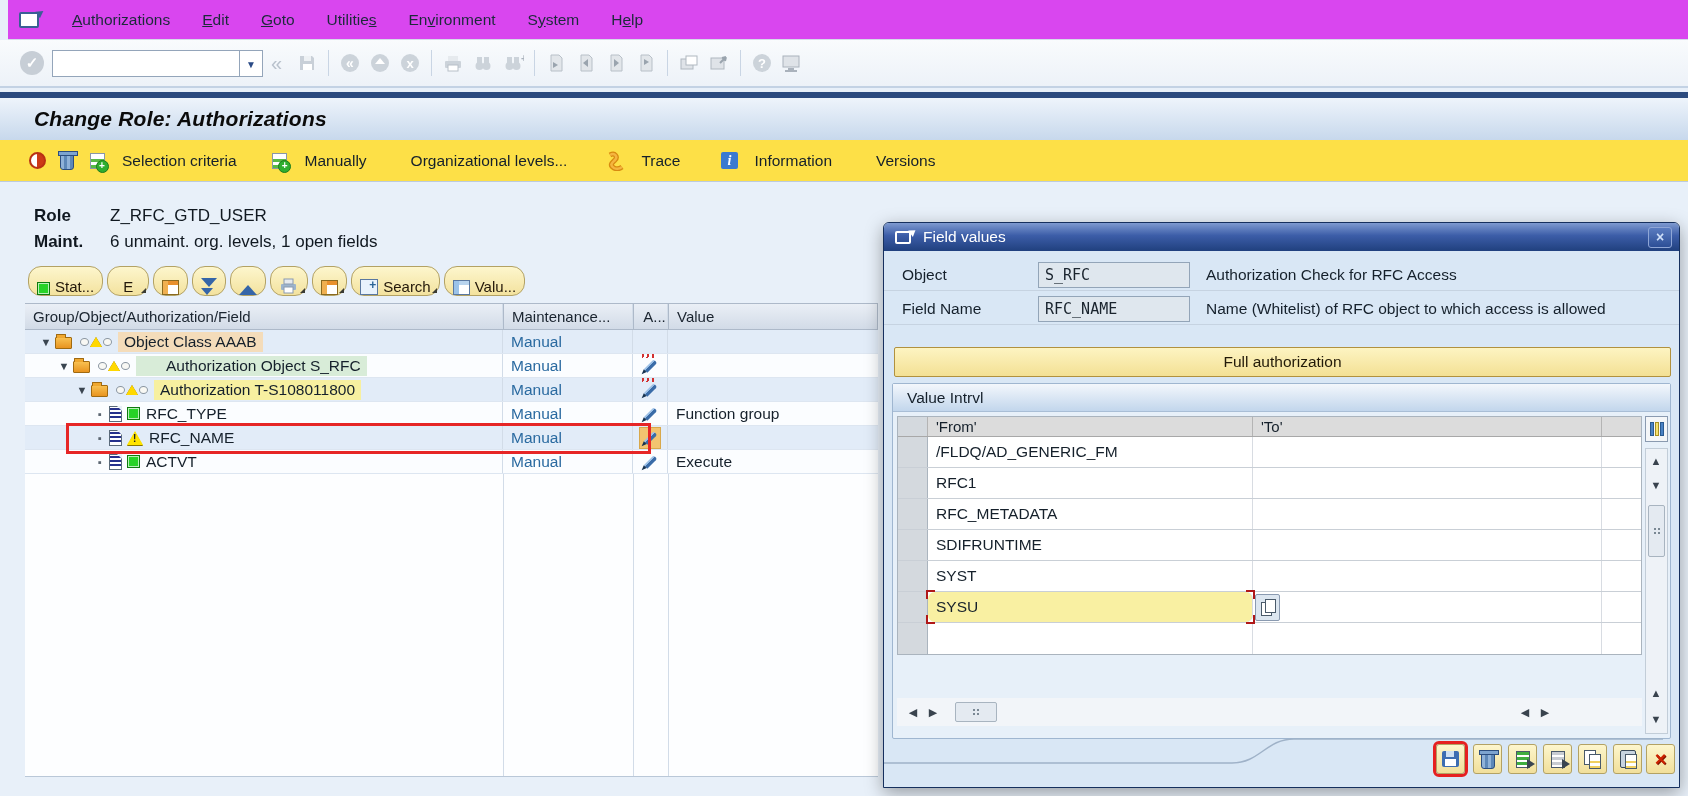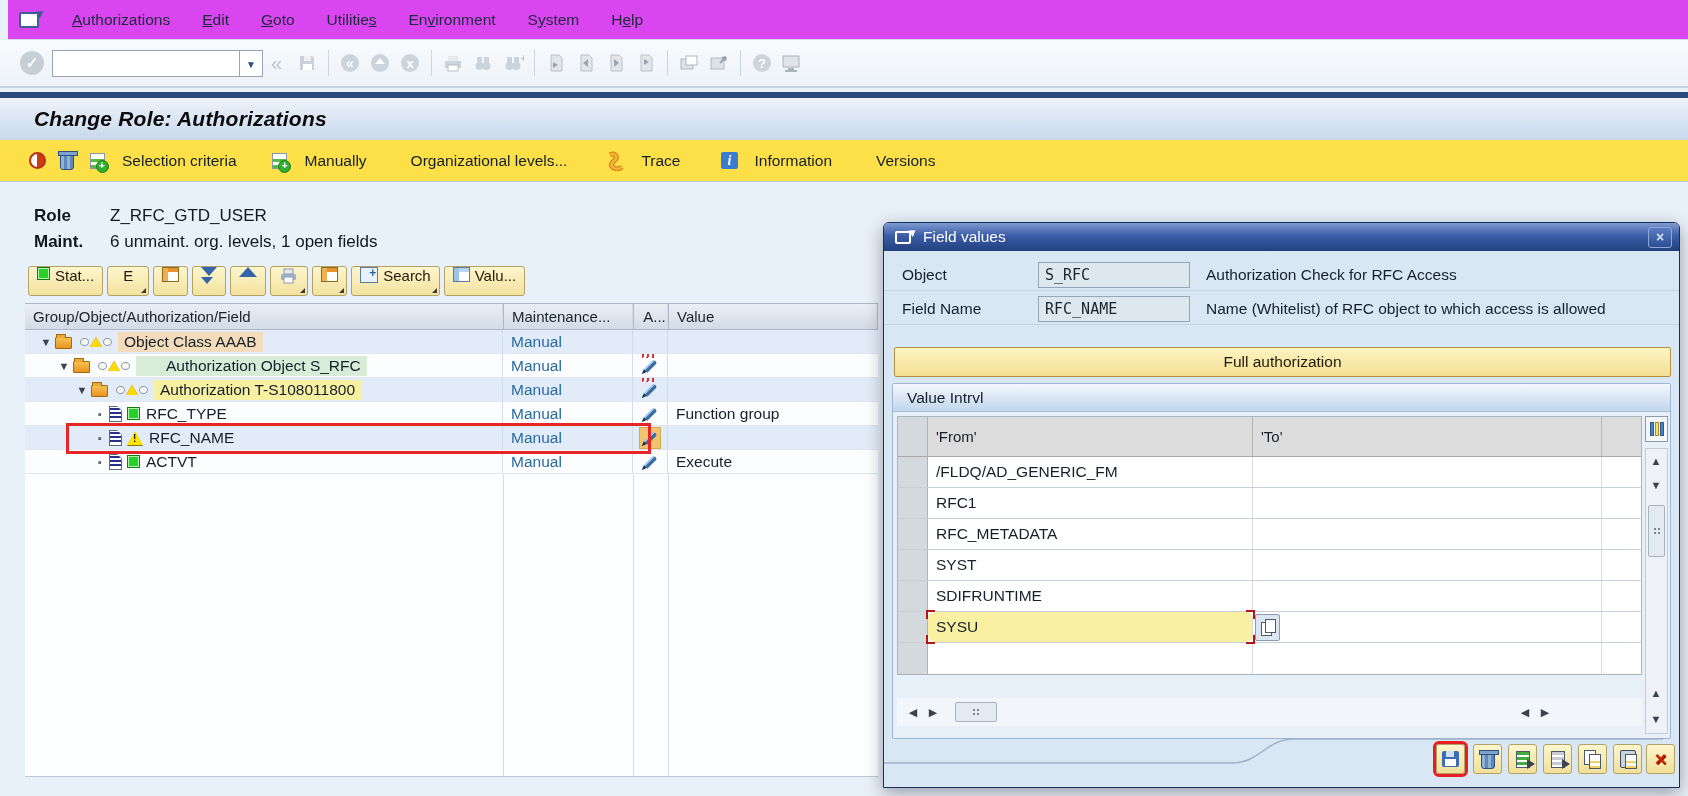--- a/index.html
+++ b/index.html
@@ -46,22 +46,22 @@
     box-shadow:inset 0 -3px 0 #57b947, inset 0 -6px 0 #fff, inset 0 -9px 0 #57b947; }
   .listplus::after { content:"+"; position:absolute; right:-5px; bottom:-5px; width:11px; height:11px;
     background:#2fae2f; border:1px solid #1b7a1b; border-radius:50%; color:#fff; font-size:10px; line-height:10px; text-align:center; font-weight:bold; }
   
   .roleblock { position:absolute; left:34px; top:206px; }
   .rolerow { display:flex; margin-bottom:6px; }
   .rlabel { width:76px; font-weight:bold; font-size:17px; color:#101820; }
   .rval { font-size:17px; color:#101820; }
   
   .ybtnrow { position:absolute; left:28px; top:266px; display:flex; gap:4px; align-items:center; }
-  .ybtn { position:relative; height:30px; display:inline-flex; align-items:flex-start; gap:5px; padding:0 8px;
-    background:linear-gradient(#fdf6cd,#f3e29e); border:1px solid #b3a264; border-radius:3px; font-size:15px; color:#23180a; }
+  .ybtn { position:relative; height:30px; display:inline-flex; align-items:flex-end; gap:5px; padding:0 8px;
+    background:linear-gradient(#fdf6cd,#f3e29e); border:1px solid #b3a264; border-radius:13px; font-size:15px; color:#23180a; }
   .ybtn.sub::after { content:""; position:absolute; right:2px; bottom:2px;
     border-left:5px solid transparent; border-bottom:5px solid #3b3b33; }
   .gsq { width:13px; height:13px; background:#27d227; border:1px solid #0f7a0f; box-shadow:inset 0 0 0 1px #b8f0b8; }
   .bluedown { width:0; height:0; border-left:8px solid transparent; border-right:8px solid transparent; border-top:9px solid #3565a8; }
   .blueup { width:0; height:0; border-left:9px solid transparent; border-right:9px solid transparent; border-bottom:10px solid #3565a8; }
   .minitab { width:17px; height:15px; border:1px solid #8a6a20; background:
       linear-gradient(#e8902c,#e8902c) 0 0/100% 4px no-repeat, #fff; box-shadow:inset 5px 0 0 #f0b050; }
   .minitab2 { width:17px; height:15px; border:1px solid #5a78a0; background:#fff;
     box-shadow:inset 5px 0 0 #9cc3e8, inset 0 4px 0 #b8d4ee; }
   .srchico { width:18px; height:16px; border:1px solid #5a78a0; background:#e8f2fc; position:relative; }
@@ -127,21 +127,21 @@
     font-family:"DejaVu Sans Mono",monospace; font-size:15px; padding:0 6px; color:#1a242e; }
   .fdesc { padding-left:16px; }
   .fullauth { position:absolute; left:10px; top:96px; width:777px; height:30px;
     background:linear-gradient(#fdf4c2,#f3e094); border:1px solid #b1913e; border-radius:2px;
     display:flex; align-items:center; justify-content:center; font-size:15.5px; color:#221a08; }
   .groupbox { position:absolute; left:8px; top:132px; width:779px; height:356px;
     border:1px solid #9fb6d0; background:#e7f0f9; border-radius:2px; }
   .vihdr { height:28px; background:linear-gradient(#f3f7fc,#c2d6ec); border-bottom:1px solid #a9bed6;
     display:flex; align-items:center; padding-left:14px; font-size:15.5px; }
   .vtable { position:absolute; left:4px; top:32px; width:745px; border:1px solid #aab4be; background:#fff; }
-  .vthead { display:flex; height:40px; background:#dcdcdc; border-bottom:1px solid #a8a8a8; font-size:15px; }
+  .vthead { display:flex; height:20px; background:#dcdcdc; border-bottom:1px solid #a8a8a8; font-size:15px; }
   .vthead > div { display:flex; align-items:center; padding-left:8px; border-right:1px solid #b4b4b4; }
   .vsel { width:30px; background:#d4d9de; }
   .vfrom { width:325px; }
   .vto { width:349px; }
   .vextra { flex:1; border-right:none !important; }
   .vrow { position:relative; display:flex; height:31px; border-bottom:1px solid #c9cfd6; font-size:15.5px; background:#fff; }
   .vrow > div { display:flex; align-items:center; padding-left:8px; border-right:1px solid #d8dce2; overflow:hidden; white-space:nowrap; }
   .vrow .vsel { background:#d4d9de; border-right:1px solid #aab4be; }
   .vrow.sel .vfrom { background:#f9f0a2;border-radius:7px; }
   .corner { position:absolute; width:9px; height:9px; z-index:3; }
@@ -605,27 +605,27 @@
               <div class="vextra"></div>
             </div>
           <div class="vrow">
               <div class="vsel"></div>
               <div class="vfrom">RFC_METADATA</div>
               <div class="vto"></div>
               <div class="vextra"></div>
             </div>
           <div class="vrow">
               <div class="vsel"></div>
-              <div class="vfrom">SYST</div>
+              <div class="vfrom">SDIFRUNTIME</div>
               <div class="vto"></div>
               <div class="vextra"></div>
             </div>
           <div class="vrow">
               <div class="vsel"></div>
-              <div class="vfrom">SDIFRUNTIME</div>
+              <div class="vfrom">SYST</div>
               <div class="vto"></div>
               <div class="vextra"></div>
             </div>
           <div class="vrow sel">
             <div class="vsel"></div>
             <div class="vfrom">SYSU</div>
             <div class="vto"></div>
             <div class="vextra"></div>
             <span class="corner tl"></span>
             <span class="corner tr"></span>

